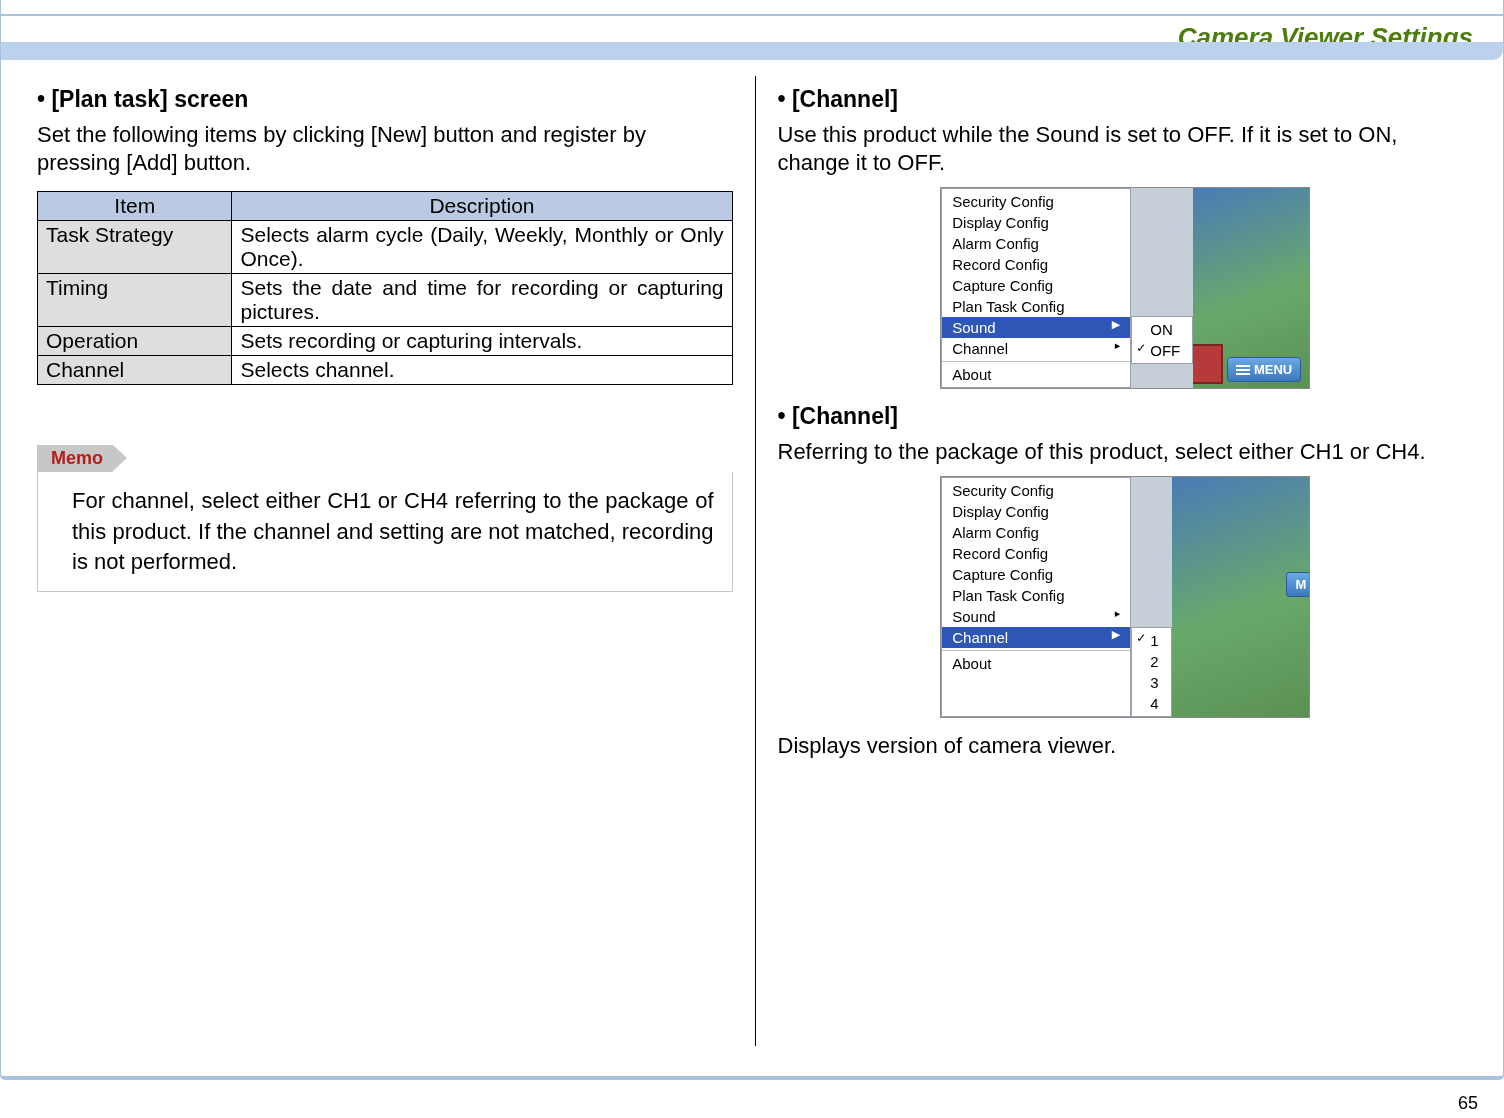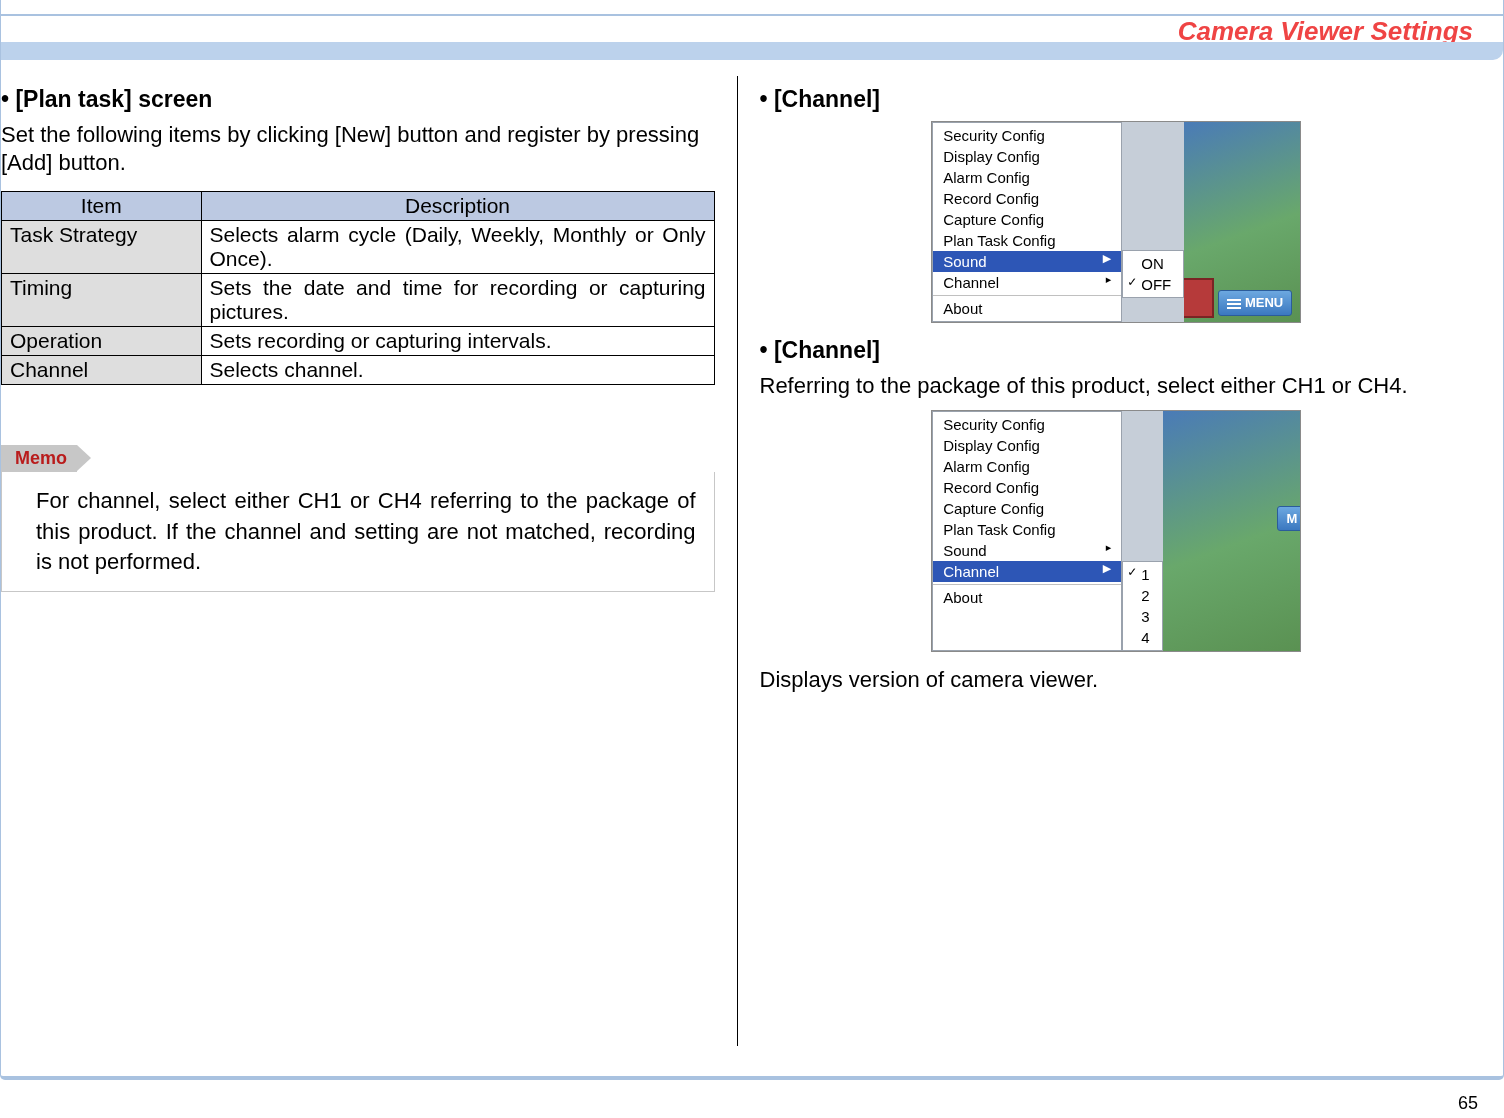--- a/index.html
+++ b/index.html
@@ -22,43 +22,44 @@
   }
   .top-border {
     position: absolute;
     top: 0; left: 0; right: 0;
     height: 16px;
     background: #fff;
     border-bottom: 2px solid #a9c2e0;
   }
   .header-title {
     position: absolute;
-    top: 16px;
+    top: 22px;
     right: 30px;
     font-size: 26px;
     font-weight: bold;
     font-style: italic;
-    color: #ef4444;
+    color: #4d7c0f;
   }
   .header-band {
     position: absolute;
     top: 42px;
     left: 0; right: 0;
     height: 18px;
     background: #bcd2ec;
     border-bottom-right-radius: 10px;
   }
   .content {
     position: absolute;
     top: 76px;
     left: 0; right: 0;
     height: 990px;
     display: flex;
     font-size: 22px;
     color: #000;
+    padding-left: 36px;
   }
   .col {
     flex: 1;
     padding: 10px 30px 0 18px;
   }
   .col-left { padding-left: 0; padding-right: 22px; }
   .col-right { padding-left: 22px; }
   .divider {
     width: 0;
     border-left: 1px solid #000;
@@ -272,20 +273,21 @@
         </table>
 
       <div class="memo-tag">Memo</div>
       <div class="memo-box">For channel, select either CH1 or CH4 referring to the package of this product. If the channel and setting are not matched, recording is not performed.</div>
     </div>
 
     <div class="divider"></div>
 
     <div class="col col-right">
       <div class="section-head">• [Channel]</div>
+      <div class="body-text">Use this product while the Sound is set to OFF. If it is set to ON, change it to OFF.</div>
 
       <div class="ui-block">
         <div class="ui-menu">
           <div class="mi">Security Config</div>
           <div class="mi">Display Config</div>
           <div class="mi">Alarm Config</div>
           <div class="mi">Record Config</div>
           <div class="mi">Capture Config</div>
           <div class="mi">Plan Task Config</div>
           <div class="mi sel">

